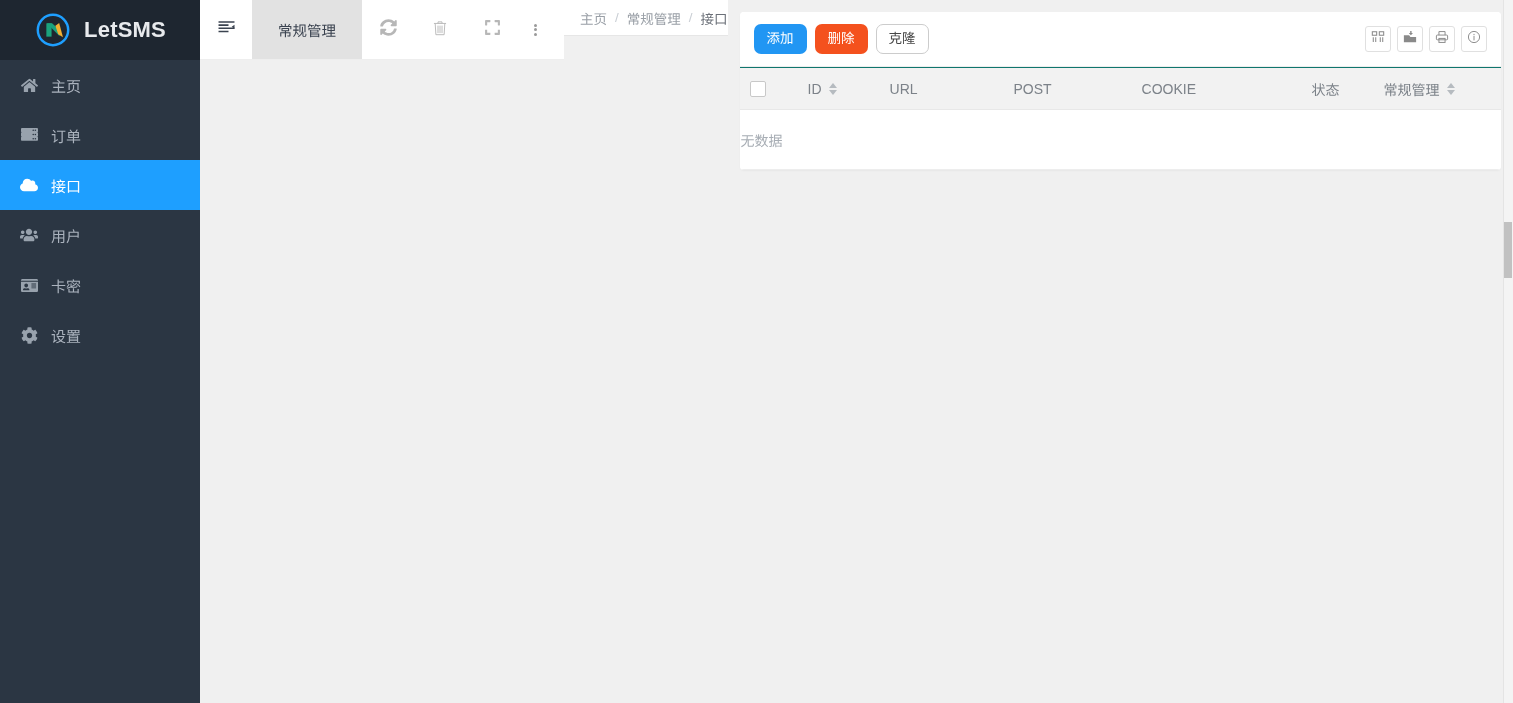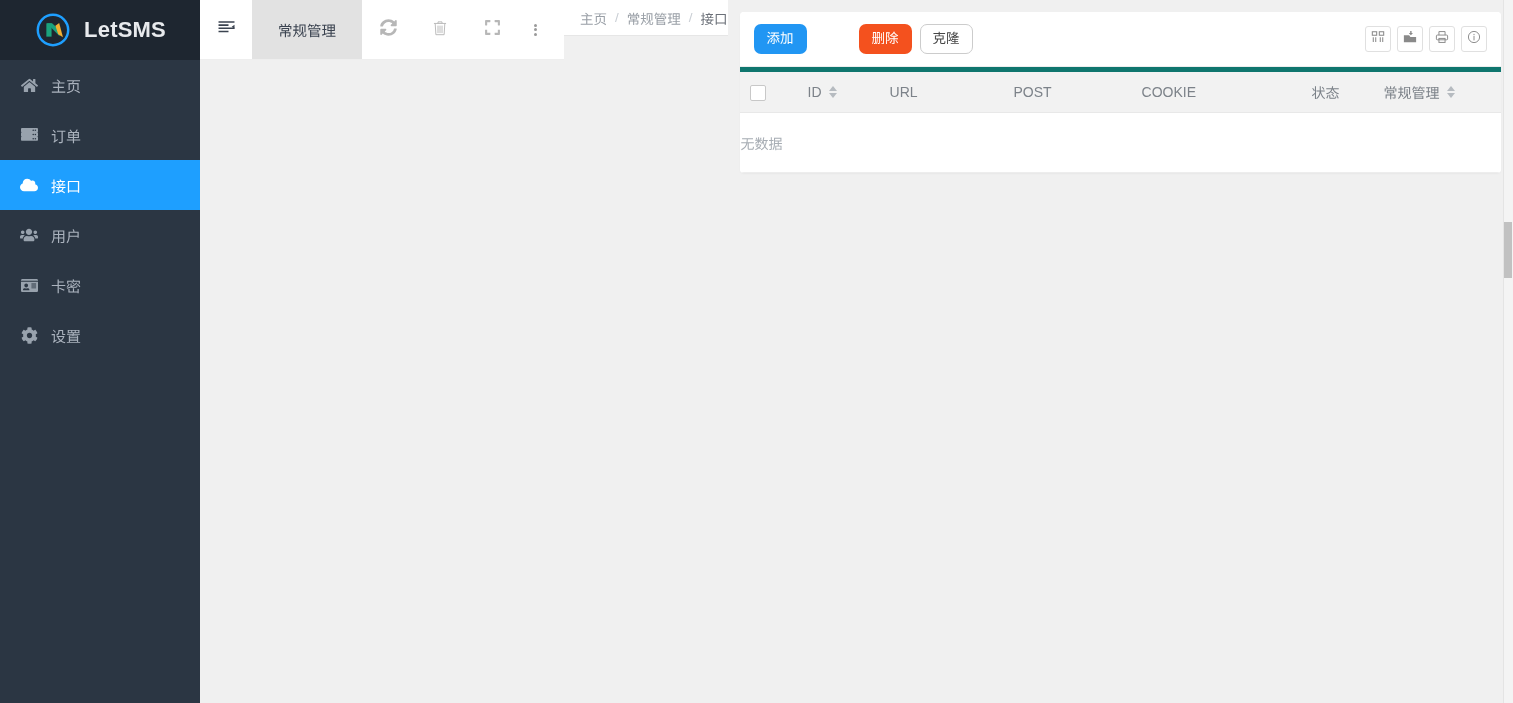--- a/index.html
+++ b/index.html
@@ -101,35 +101,35 @@
     display: flex; align-items: center; padding: 12px 14px 12px 14px;
     border-bottom: 1px solid #ededed; background: #fff;
   }
   .btn {
     font-family: "Liberation Sans", sans-serif;
     font-size: 13.5px; border-radius: 7px; padding: 0 12px;
     height: 30px; line-height: 28px; cursor: pointer; margin-right: 8px;
     border: 1px solid transparent; display: inline-flex; align-items: center;
   }
   .btn-primary { background: #2196F3; color: #fff; }
-  .btn-danger { background: #F44336; color: #fff; background: #f4511e; margin-left: 44px; }
+  .btn-danger { background: #F44336; color: #fff; background: #f4511e; }
   .btn-default { background: #fff; color: #464646; border: 1px solid #cccccc; font-family: Liberation Serif, serif; }
   .tool-icons { margin-left: auto; display: flex; gap: 6px; }
   .ti {
     width: 26px; height: 26px; border: 1px solid #e0e0e0; border-radius: 3px;
     background: #fff; display: flex; align-items: center; justify-content: center;
     cursor: pointer; color: #8a8a8a;
   }
 
   table.data { width: 100%; border-collapse: collapse; table-layout: fixed; }
   table.data thead th {
     background: #f2f2f2; height: 42px; font-weight: normal;
     font-size: 14px; color: #7c8289; text-align: left;
     padding: 0 10px; border-bottom: 1px solid #e8e8e8;
-    border-top: 5px solid #0f766e;
+    border-top: 1px solid #0f766e;
     vertical-align: middle;
   }
   table.data thead th .thwrap { display: inline-flex; align-items: center; gap: 7px; }
   .chk {
     width: 16px; height: 16px; border: 1px solid #c8c8c8; border-radius: 2px;
     background: #fff; display: inline-block; cursor: pointer; vertical-align: middle;
   }
   .sorter { display: inline-flex; flex-direction: column; gap: 2px; }
   .sorter i { width: 0; height: 0; border-left: 4px solid transparent; border-right: 4px solid transparent; display: block; }
   .sorter i.up { border-bottom: 5px solid #b6bbc0; }

